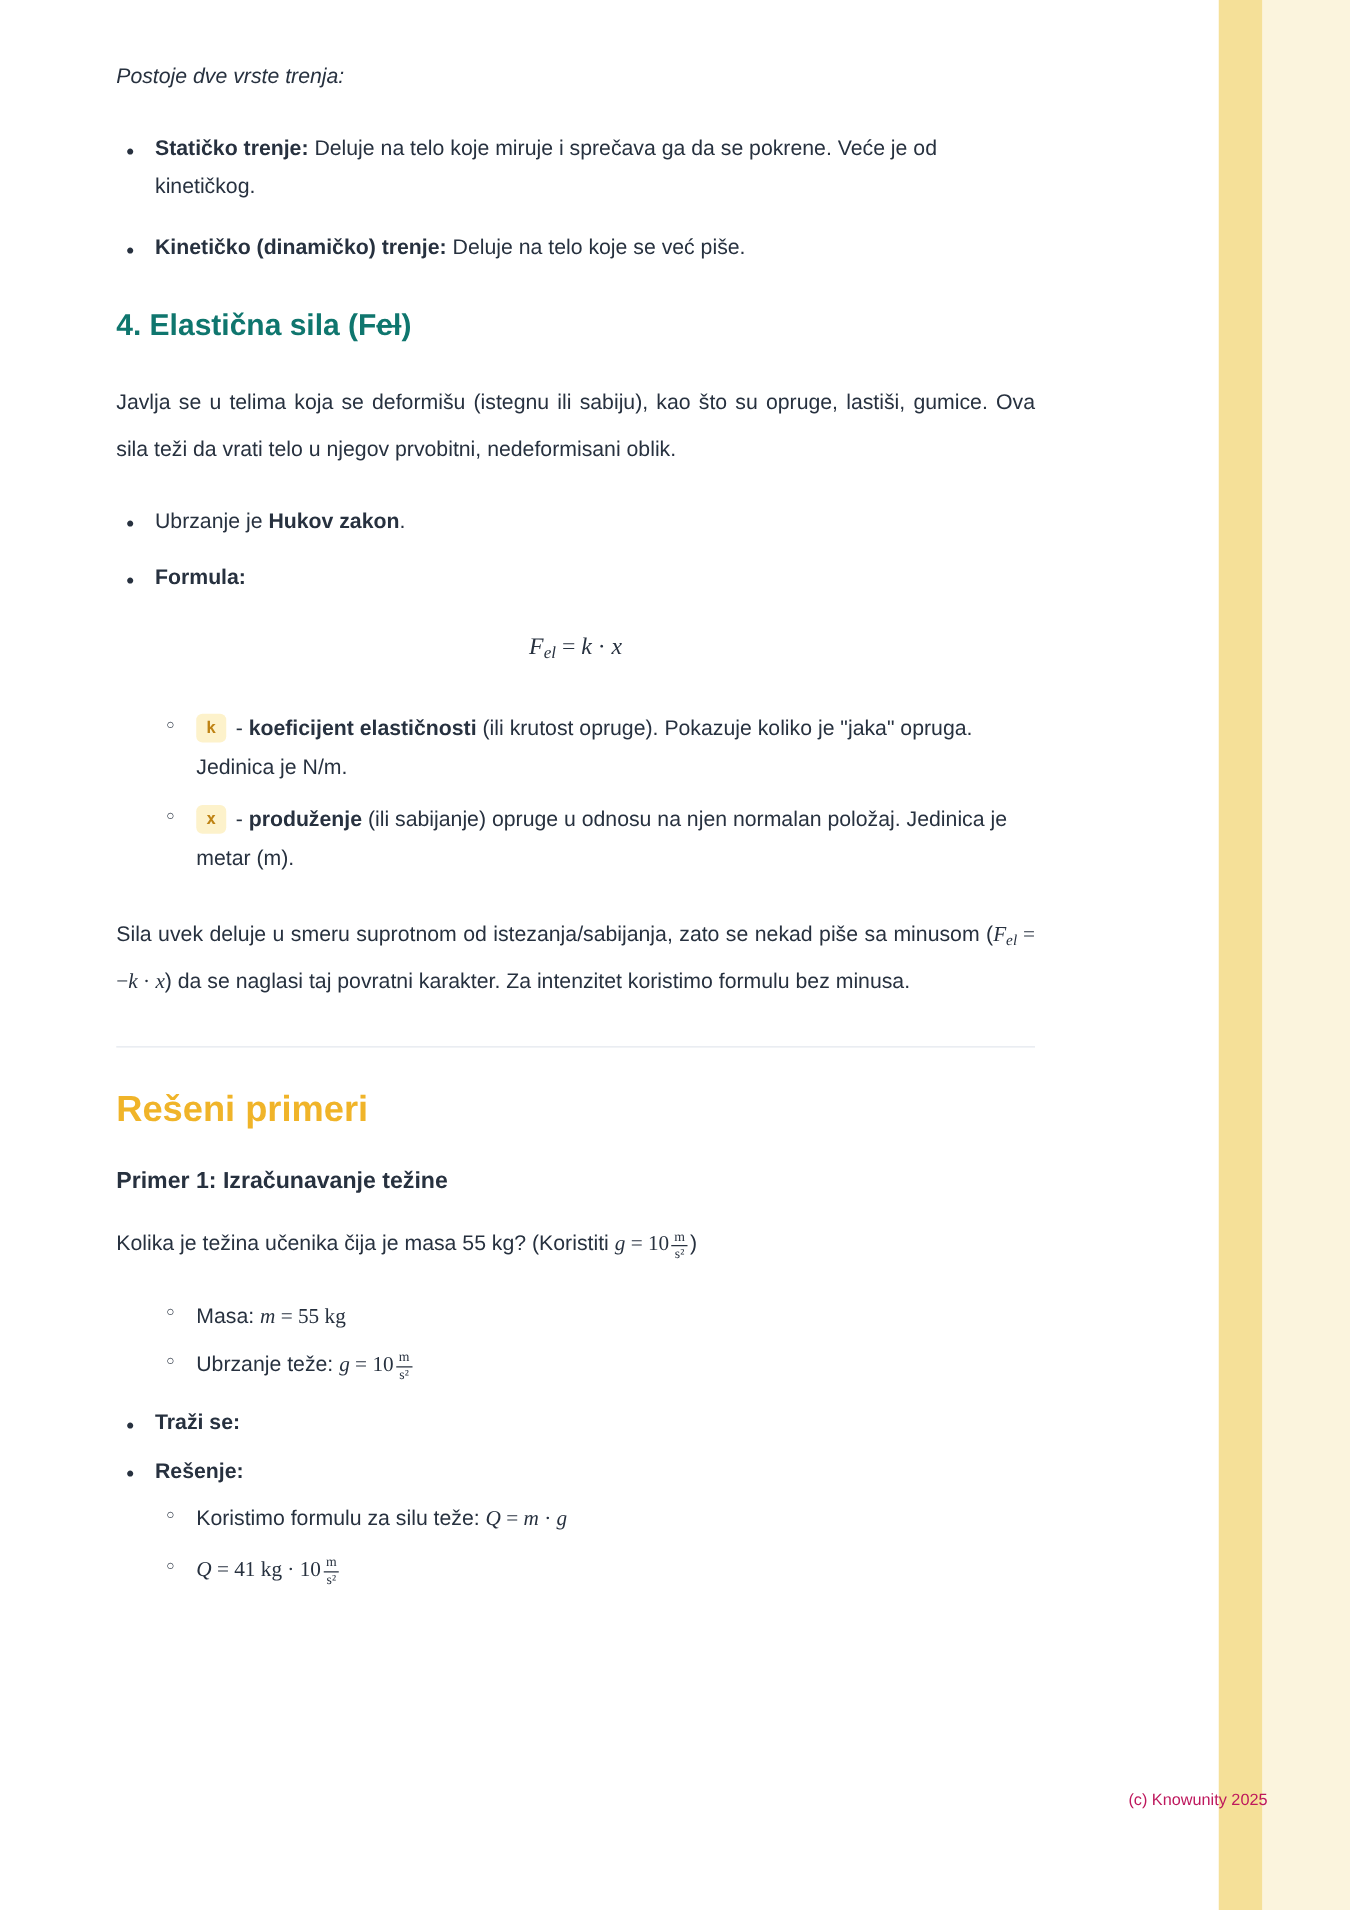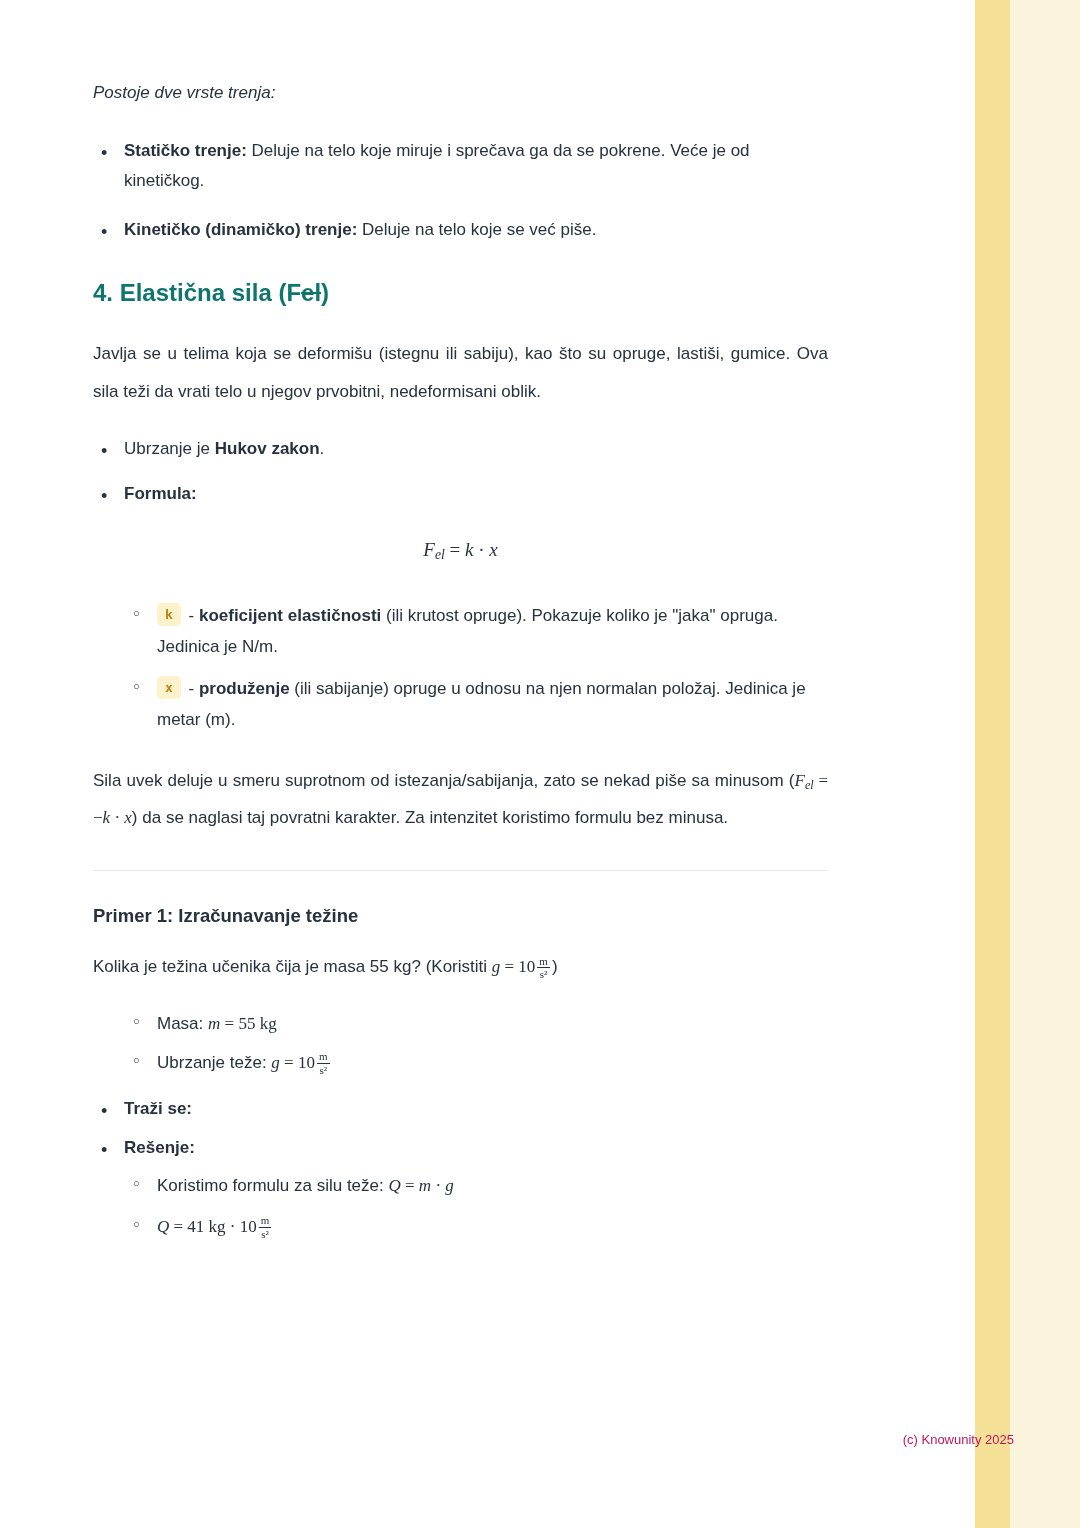--- a/index.html
+++ b/index.html
@@ -7,21 +7,21 @@
   body {
     width:1080px; height:1528px;
     font-family:"Liberation Sans","DejaVu Sans",sans-serif;
     color:#27313f;
     position:relative;
     overflow:hidden;
   }
   .page { position:relative; width:1080px; height:1528px; background:#ffffff; overflow:hidden; }
   .stripe { position:absolute; top:0; right:70px; width:35px; height:100%; background:#f5e098; z-index:1; }
   .cream  { position:absolute; top:0; right:0; width:70px; height:100%; background:#fbf4dd; z-index:1; }
-  .content { position:relative; z-index:2; width:735px; margin-left:93px; padding-top:80px; }
+  .content { position:relative; z-index:2; width:735px; margin-left:93px; padding-top:48px; }
 
   .intro { font-style:italic; font-size:17px; line-height:1.5; margin-bottom:30px; }
 
   .li { position:relative; padding-left:31px; font-size:17px; line-height:1.8; }
   .li.l1::before { content:"•"; position:absolute; left:8px; top:1px; font-size:18px; color:#27313f; }
   .li.l2 { margin-left:38px; padding-left:26px; }
   .li.l2::before { content:"○"; position:absolute; left:2px; top:3px; font-size:11px; color:#27313f; }
   .mb18 { margin-bottom:18px; } .mb14 { margin-bottom:14px; } .mb10 { margin-bottom:10px; }
   .mb8 { margin-bottom:8px; } .mb16 { margin-bottom:16px; } .mb26 { margin-bottom:26px; } .mb12 { margin-bottom:12px; }
 
@@ -100,20 +100,21 @@
     </div>
 
     <div class="li l2 mb26">
       <div class="litext"><span class="chip">x</span><span> - </span><strong>produženje</strong><span> (ili sabijanje) opruge u odnosu na njen normalan položaj. Jedinica je metar (m).</span></div>
     </div>
 
     <p class="para"><span>Sila uvek deluje u smeru suprotnom od istezanja/sabijanja, zato se nekad piše sa minusom (</span><span class="mvar">F</span><span class="msub">el</span><span class="mop"> = −</span><span class="mvar">k</span><span class="mop"> · </span><span class="mvar">x</span><span>) da se naglasi taj povratni karakter. Za intenzitet koristimo formulu bez minusa.</span></p>
 
     <hr class="divider">
 
+    <h1 class="big">Rešeni primeri</h1>
 
     <h3 class="primer">Primer 1: Izračunavanje težine</h3>
 
     <p class="q"><span>Kolika je težina učenika čija je masa 55 kg? (Koristiti </span><span class="mvar">g</span><span class="mop"> = 10</span><span class="frac"><span class="num">m</span><span class="den">s²</span></span><span>)</span></p>
 
 
     <div class="li l2 mb8">
       <div class="litext"><span>Masa: </span><span class="mvar">m</span><span class="mop"> = 55 kg</span></div>
     </div>
 

